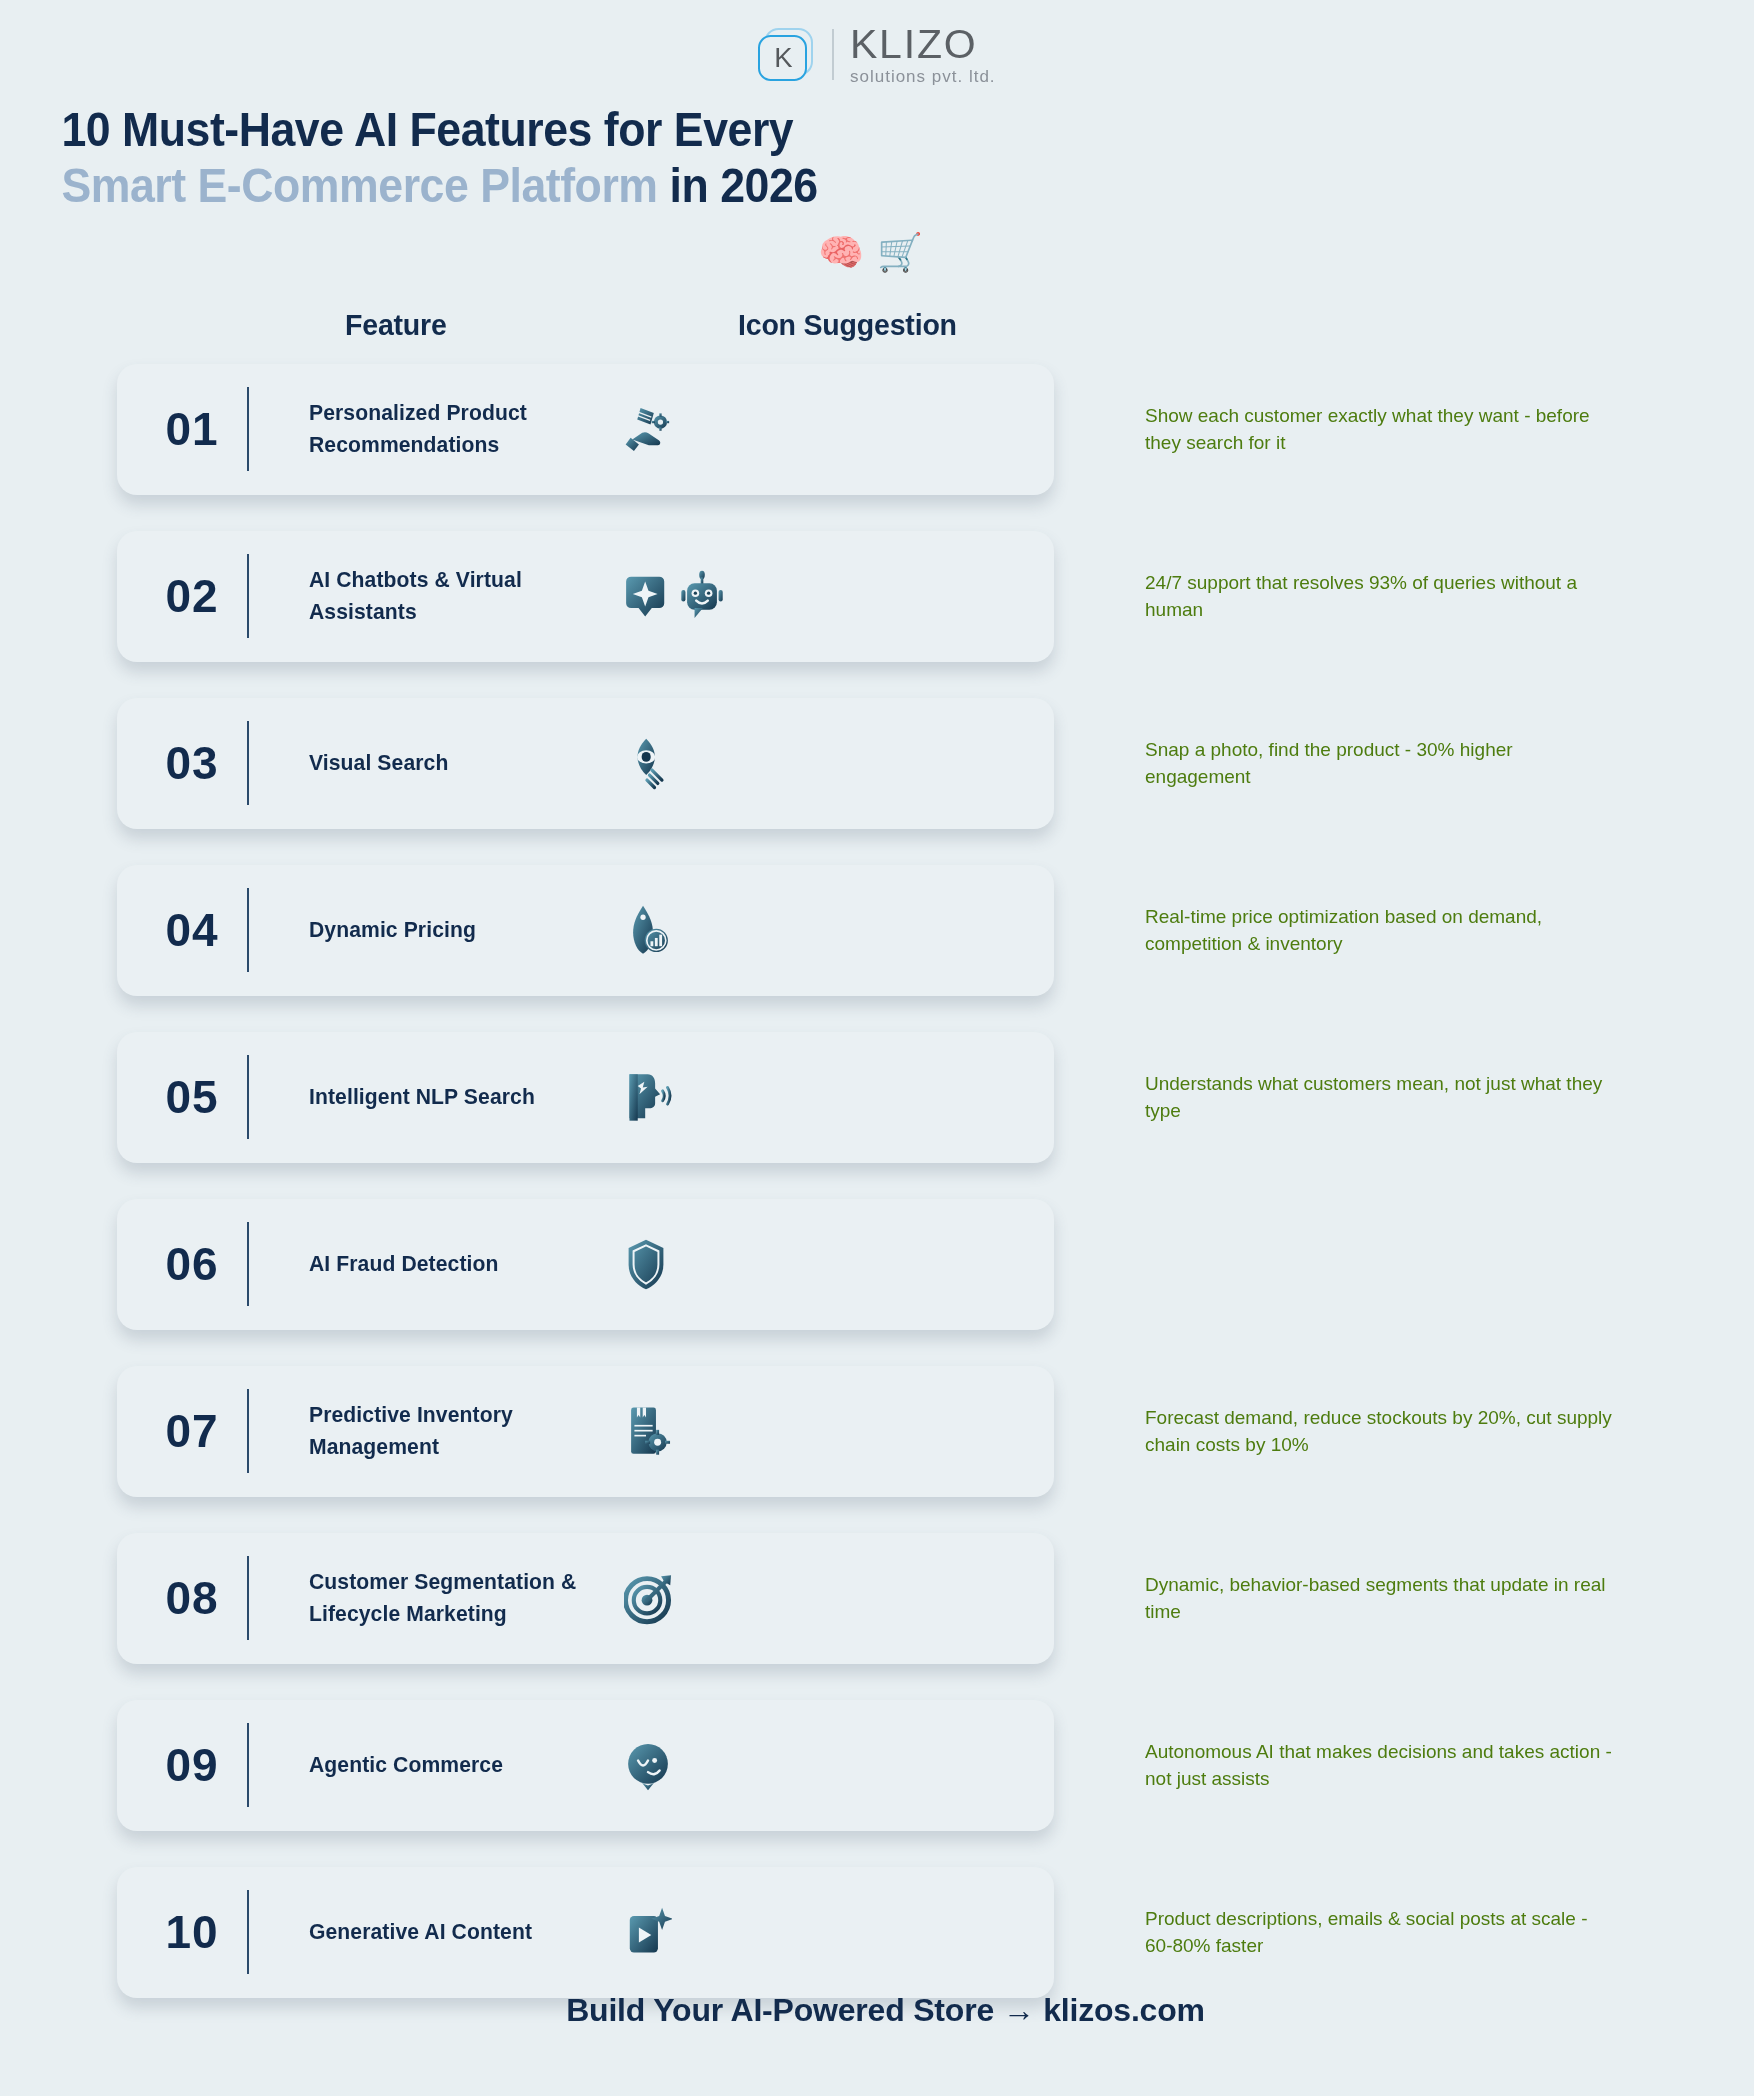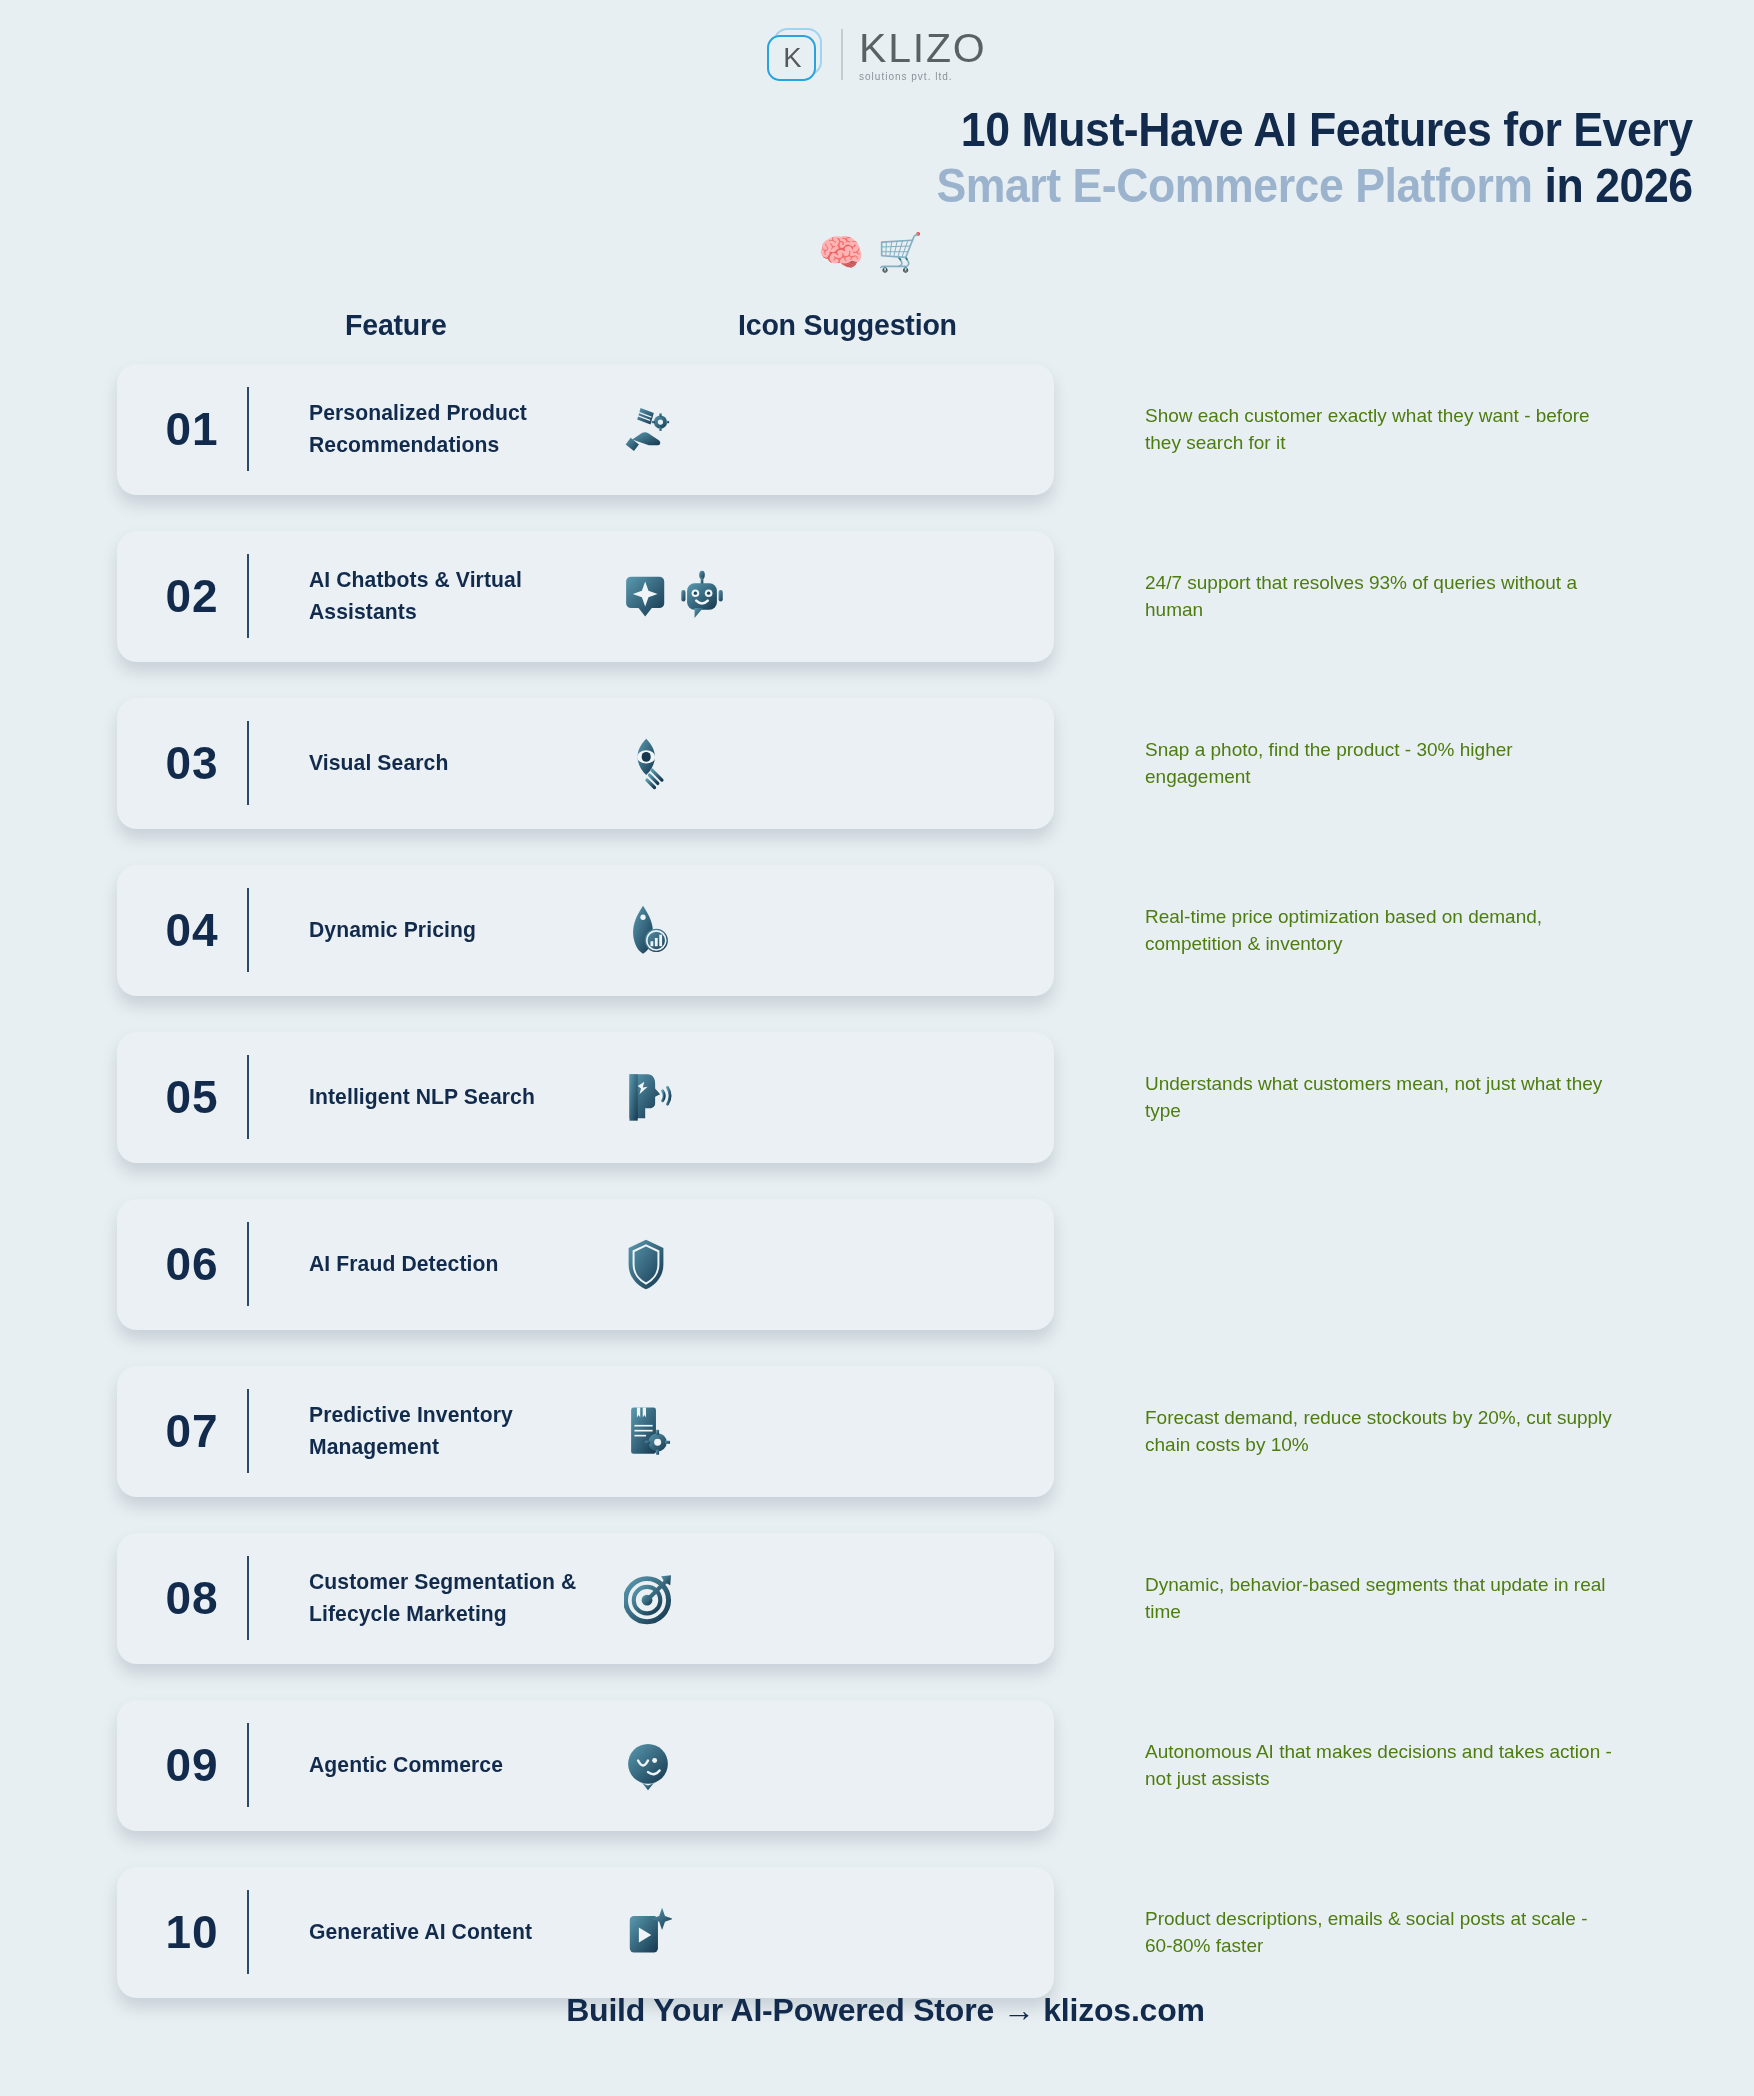--- a/index.html
+++ b/index.html
@@ -42,26 +42,26 @@
     font-size: 27.4px; font-weight: 400; color: #55595c;
     letter-spacing: -0.9px;
   }
   .logo-divider { width: 1.8px; height: 51px; background: #c2ccd2; }
   .logo-text { display: flex; flex-direction: column; line-height: 1; }
   .logo-name {
     font-size: 41px; font-weight: 400; letter-spacing: 1.8px;
     color: #5b6065; font-family: "Liberation Sans", sans-serif;
   }
   .logo-sub {
-    font-size: 10px; letter-spacing: 1px; color: #8b9199;
+    font-size: 17px; letter-spacing: 1px; color: #8b9199;
     margin-top: 3px; font-family: "Liberation Sans", sans-serif;
   }
 
   
-  .title-block { text-align: right; margin-top: 20px; }
+  .title-block { text-align: left; margin-top: 20px; }
   .title-line {
     font-family: "Liberation Sans Narrow", "Liberation Sans", sans-serif;
     font-weight: bold;
     font-size: 48px;
     line-height: 1.17;
     letter-spacing: -0.5px;
     color: #122b4d;
     transform: scaleX(0.93);
   }
   .t-light { color: #9bb3cd; }

